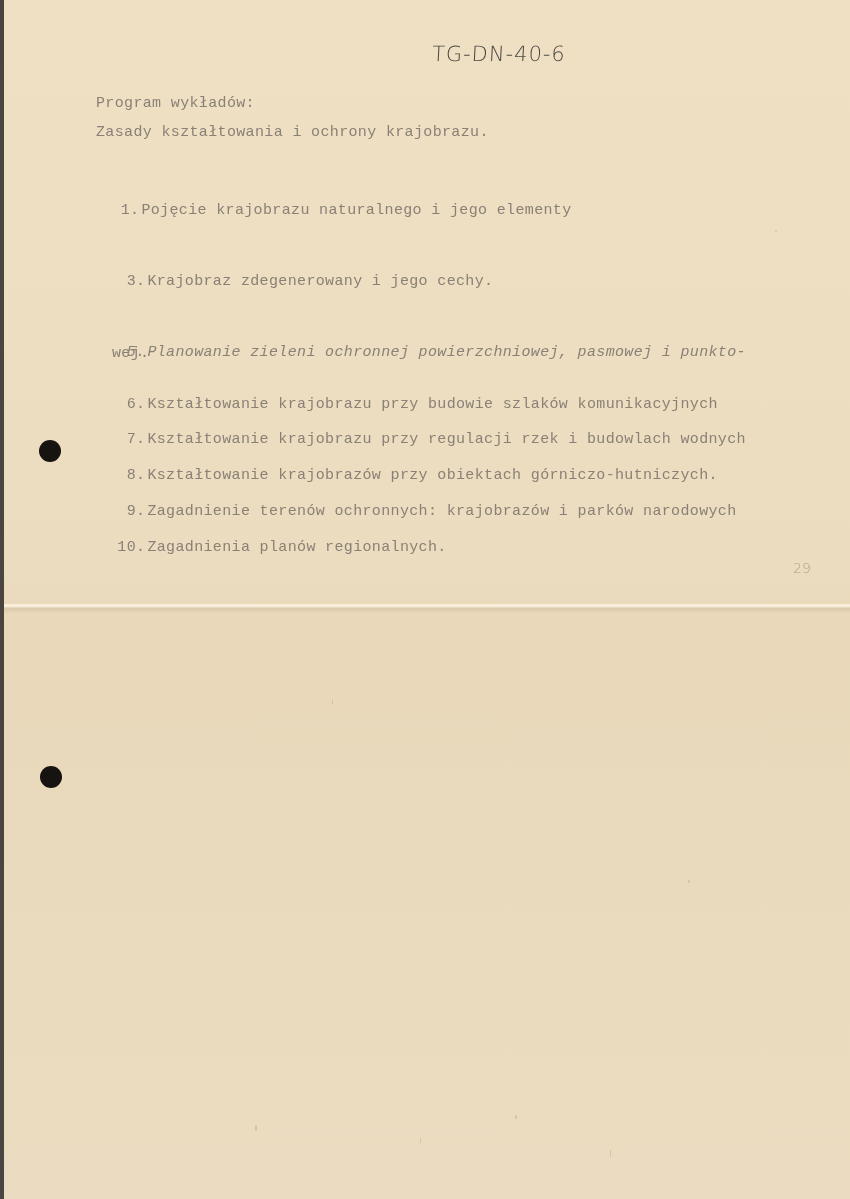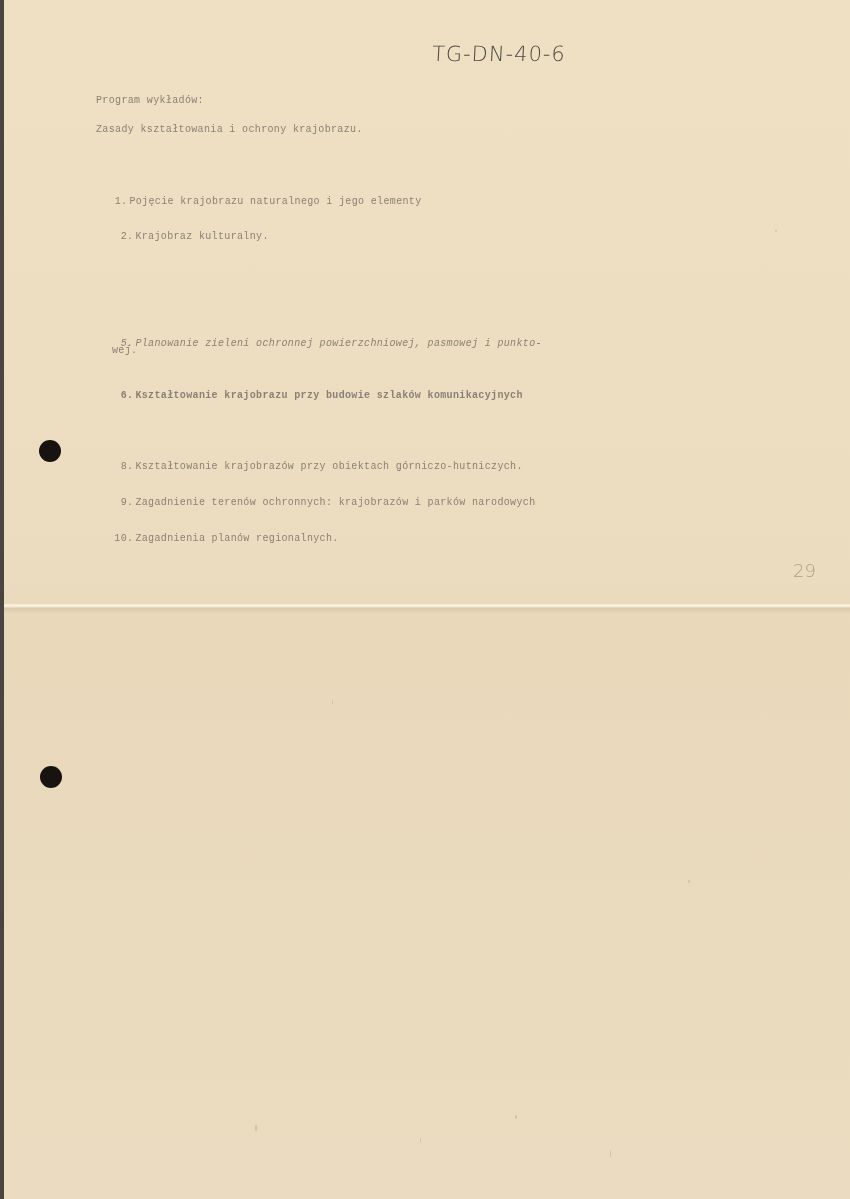--- a/index.html
+++ b/index.html
@@ -48,39 +48,39 @@
       left: 432px; top: 42px;
       font-family: "DejaVu Sans", sans-serif;
       font-size: 21px;
       color: #4e4a45;
       letter-spacing: 1px;
       transform: skewX(-3deg);
       font-weight: 300;
     }
     .typed {
       font-family: "Liberation Mono", "DejaVu Sans Mono", monospace;
-      font-size: 10px;
+      font-size: 15px;
       color: #8a8176;
       white-space: pre;
       position: absolute;
       letter-spacing: 0.35px;
     }
     .heading { left: 96px; top: 95px; }
     .subject { left: 96px; top: 124px; text-align: right; }
     .list-item .num {
       display: inline-block;
       width: 34px;
       text-align: right;
     }
     .list-item .txt { padding-left: 2px; }
     .page-number {
       position: absolute;
       left: 793px; top: 560px;
       font-family: "DejaVu Sans", sans-serif;
-      font-size: 18px;
+      font-size: 14px;
       color: #aaa090;
       font-weight: 300;
     }
     .speck {
       position: absolute;
       background: #b8a888;
       opacity: 0.45;
       border-radius: 1px;
     }
   </style>
@@ -91,29 +91,32 @@
   <div class="left-edge"></div>
 
   <div class="doc-code">TG-DN-40-6</div>
 
   <div class="typed heading">Program wykładów:</div>
   <div class="typed subject">Zasady kształtowania i ochrony krajobrazu.</div>
 
   <div class="typed list-item" style="left:68px; top:185px;">
     <span class="num">1.</span><span class="txt">Pojęcie krajobrazu naturalnego i jego elementy</span>
   </div>
-  <div class="typed list-item" style="left:74px; top:220px;">
-    <span class="num">2.</span><span class="txt">Krajobraz kulturalny.</span>
+  <div class="typed list-item" style="left:74px; top:256px;">
+    <span class="num">3.</span><span class="txt">Krajobraz zdegenerowany i jego cechy.</span>
   </div>
   <div class="typed list-item" style="left:74px; top:327px;font-style:italic;">
     <span class="num">5.</span><span class="txt">Planowanie zieleni ochronnej powierzchniowej, pasmowej i punkto-</span>
   </div>
   <div class="typed" style="left:112px; top:345px;text-align:right;">wej.</div>
-  <div class="typed list-item" style="left:74px; top:379px;font-weight:bold;">
+  <div class="typed list-item" style="left:74px; top:379px;">
     <span class="num">6.</span><span class="txt">Kształtowanie krajobrazu przy budowie szlaków komunikacyjnych</span>
+  </div>
+  <div class="typed list-item" style="left:74px; top:414px;">
+    <span class="num">7.</span><span class="txt">Kształtowanie krajobrazu przy regulacji rzek i budowlach wodnych</span>
   </div>
   <div class="typed list-item" style="left:74px; top:450px;">
     <span class="num">8.</span><span class="txt">Kształtowanie krajobrazów przy obiektach górniczo-hutniczych.</span>
   </div>
   <div class="typed list-item" style="left:74px; top:486px;">
     <span class="num">9.</span><span class="txt">Zagadnienie terenów ochronnych: krajobrazów i parków narodowych</span>
   </div>
   <div class="typed list-item" style="left:74px; top:522px;">
     <span class="num">10.</span><span class="txt">Zagadnienia planów regionalnych.</span>
   </div>

